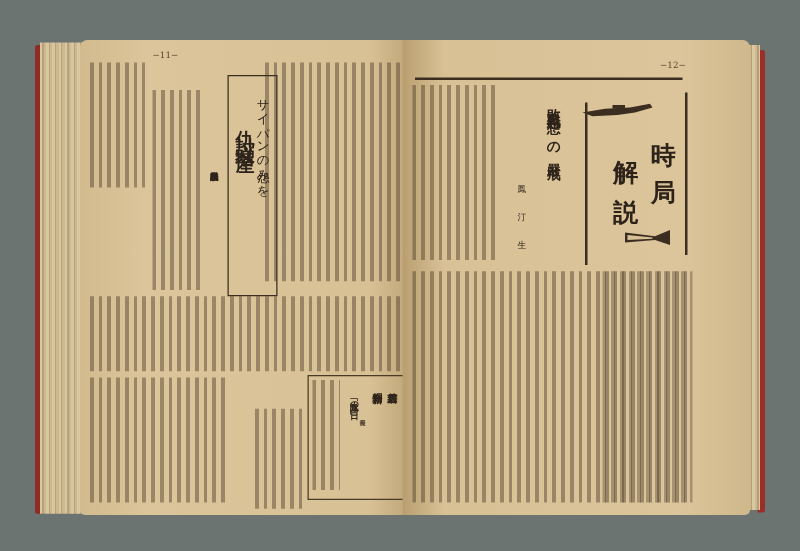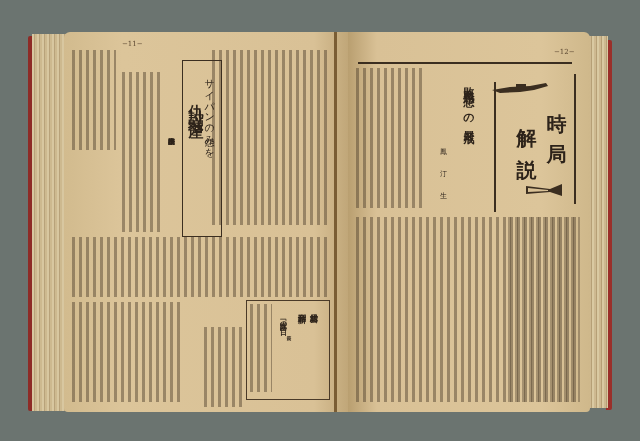--- a/index.html
+++ b/index.html
@@ -3,22 +3,22 @@
 <meta charset="utf-8">
 <style>
   html,body{margin:0;padding:0;}
   body{width:640px;height:441px;background:#6b7470;position:relative;overflow:hidden;font-family:"DejaVu Serif",serif;}
   .book{position:absolute;left:26px;top:28px;width:588px;height:388px;}
   .cover-l{position:absolute;left:2px;top:8px;width:6px;height:375px;background:#8e2b26;border-radius:2px 0 0 2px;}
   .cover-r{position:absolute;left:580px;top:12px;width:6px;height:370px;background:#9a2f2a;border-radius:0 2px 2px 0;}
   .edge-l{position:absolute;left:6px;top:6px;width:34px;height:377px;background:repeating-linear-gradient(90deg,#d8c7a0 0 2px,#b8a27a 2px 3px,#cdb98f 3px 5px);}
   .edge-r{position:absolute;left:548px;top:8px;width:34px;height:372px;background:repeating-linear-gradient(90deg,#cdb890 0 2px,#b59f76 2px 3px,#d9c9a2 3px 5px);}
   .page{position:absolute;top:4px;height:380px;background:#d8c093;}
-  .page-l{left:38px;width:272px;border-radius:6px 0 0 4px;background:linear-gradient(90deg,#d2bb8e 0%,#dcc59a 20%,#d9c196 85%,#b99f70 100%);padding-left:22px;}
-  .page-r{left:322px;width:242px;border-radius:0 6px 4px 0;background:linear-gradient(90deg,#b99f70 0%,#d9c196 12%,#dcc59a 80%,#cfb88b 100%);}
+  .page-l{left:38px;width:272px;border-radius:6px 0 0 4px;background:linear-gradient(90deg,#d2bb8e 0%,#dcc59a 20%,#d9c196 85%,#b99f70 100%);}
+  .page-r{left:296px;width:242px;border-radius:0 6px 4px 0;background:linear-gradient(90deg,#b99f70 0%,#d9c196 12%,#dcc59a 80%,#cfb88b 100%);padding-left:36px;}
   .gutter{position:absolute;left:308px;top:4px;width:3px;height:380px;background:#7a5d34;}
   .pnum{position:absolute;font-size:7px;color:#5a4630;}
   .textblock{position:absolute;background:repeating-linear-gradient(90deg,rgba(70,55,38,0.55) 0 3px,transparent 3px 7px);opacity:0.8;}
   .frame{position:absolute;border:1.5px solid #3b2e20;}
   .title-v{position:absolute;writing-mode:vertical-rl;color:#2d231a;font-weight:bold;}
   .rule{position:absolute;background:#3b2e20;}
   .ad{position:absolute;border:1px solid #4a3a28;}
 </style>
 </head>
 <body>

